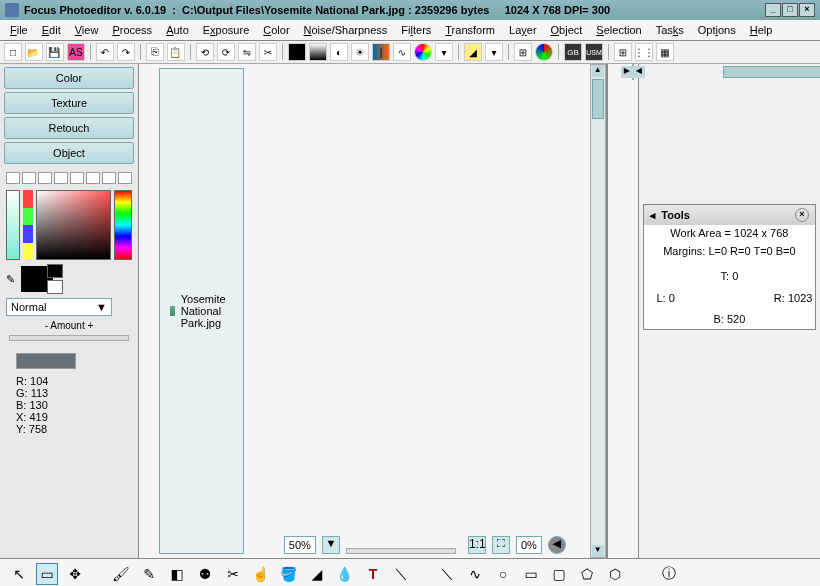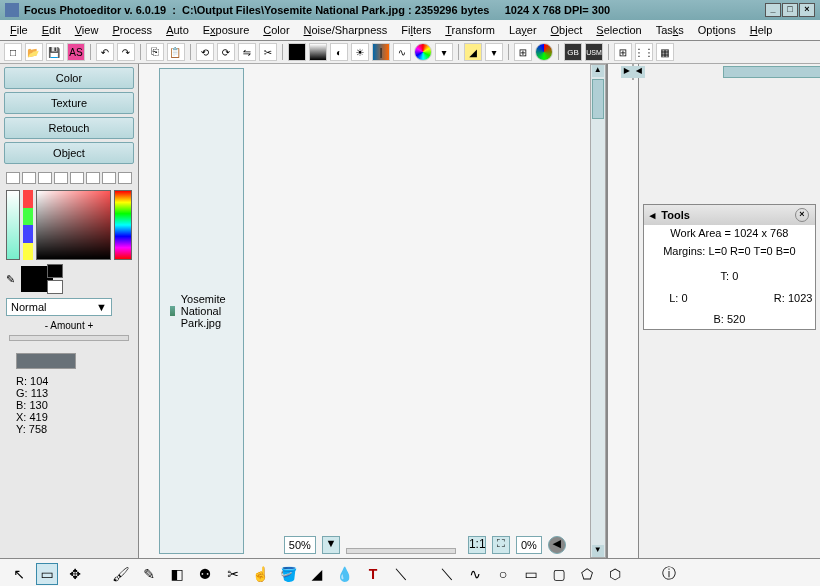--- a/index.html
+++ b/index.html
@@ -248,21 +248,21 @@
         <span>Tools</span>
         <div class="tools-close">×</div>
       </div>
       <div class="tools-body">
         <div>Work Area = 1024 x 768</div>
         <div>Margins: L=0 R=0 T=0 B=0</div>
         <div class="margin-grid">
           <div></div>
             <div>T: 0</div>
             <div></div>
-          <div style="text-align:right">L: 0</div>
+          <div style="text-align:center">L: 0</div>
             <div></div>
             <div style="">R: 1023</div>
           <div></div>
             <div>B: 520</div>
             <div></div>
         </div>
       </div>
     </div>
   </div>
 </div>

